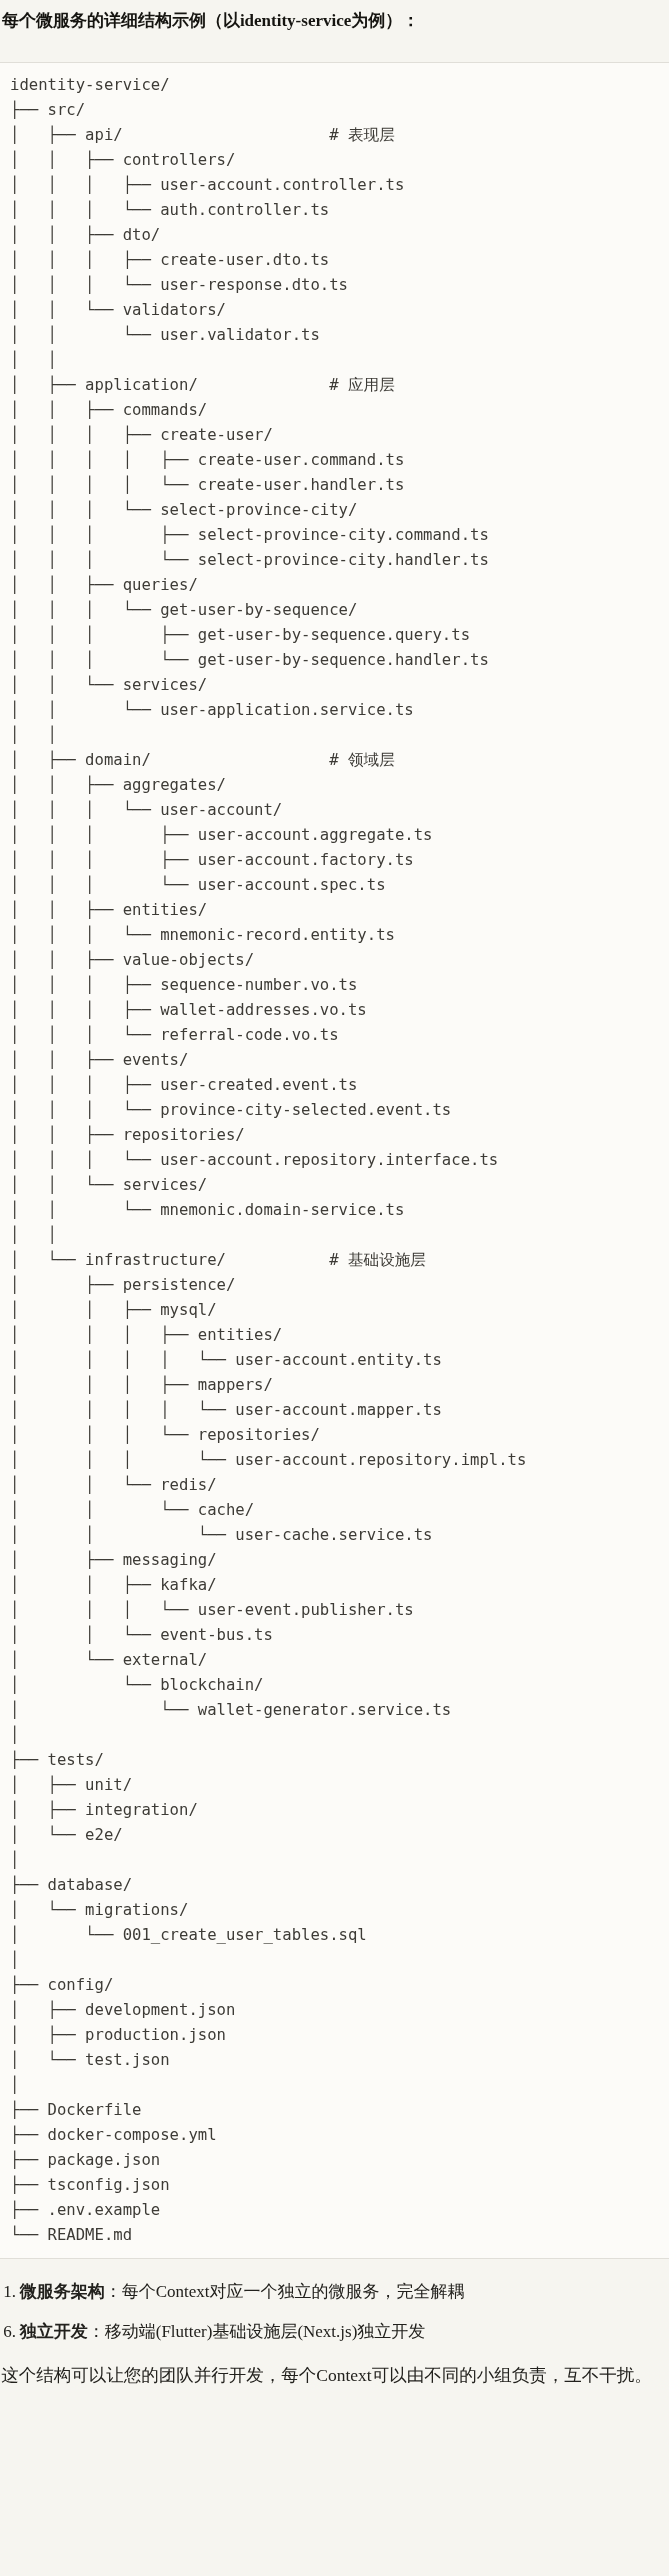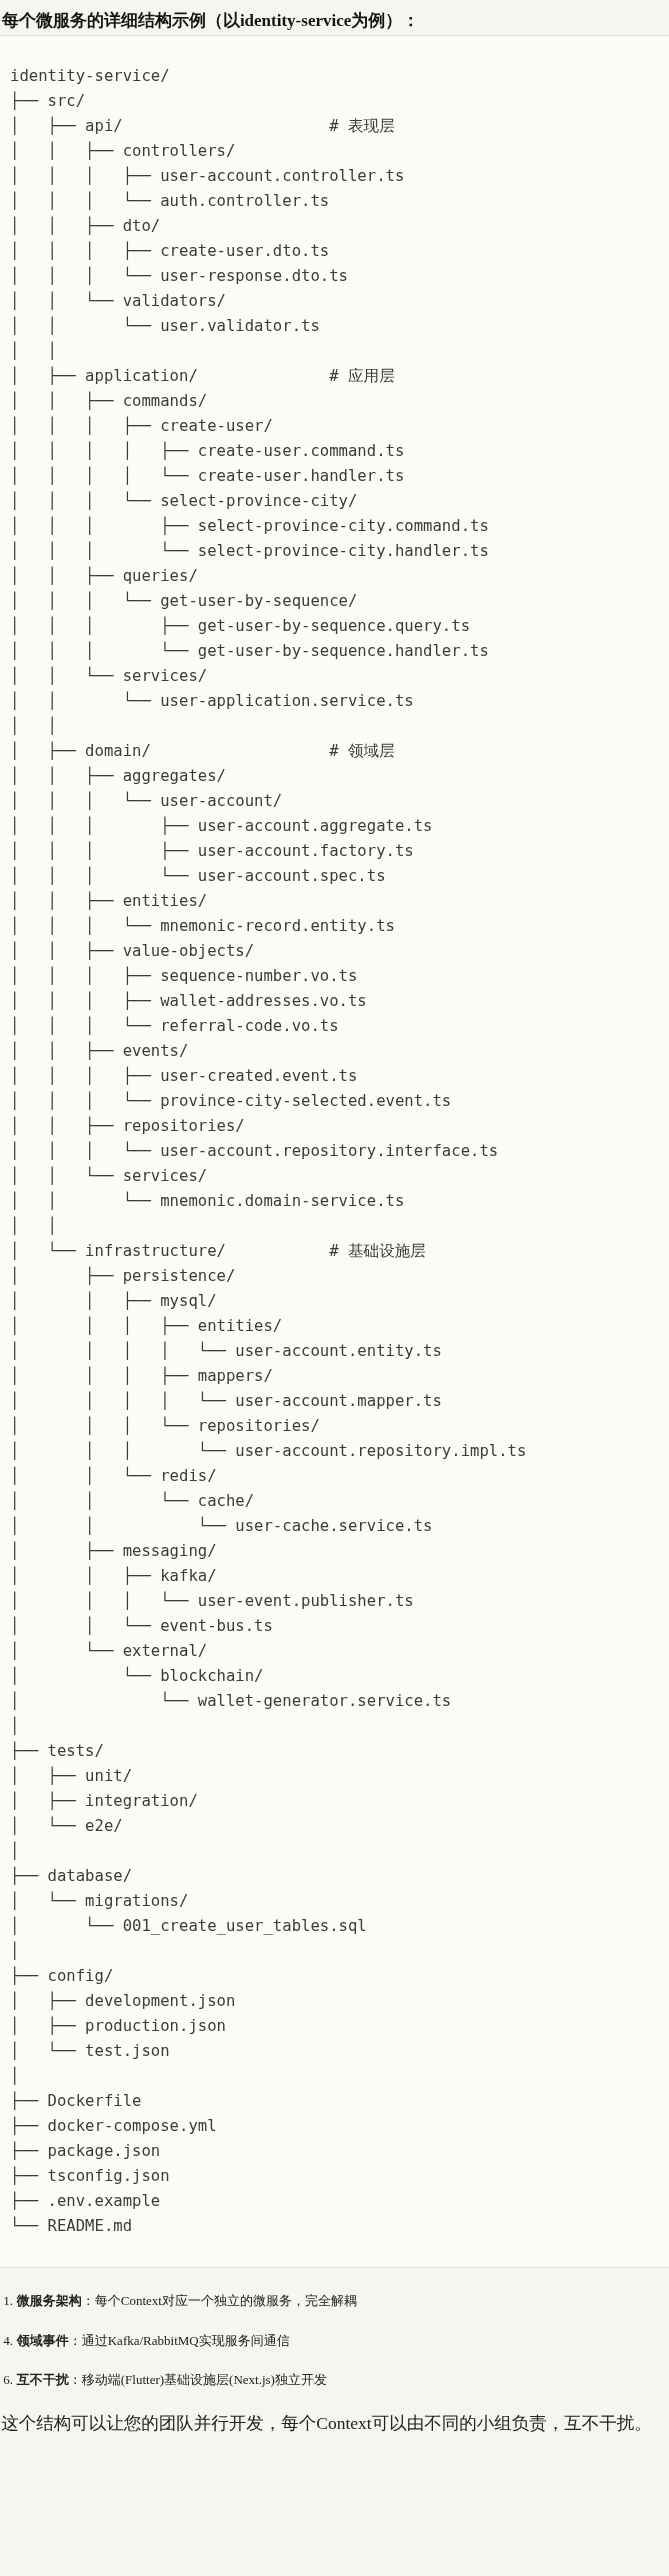--- a/index.html
+++ b/index.html
@@ -15,22 +15,22 @@
     font-family: "Liberation Serif", serif;
   }
   .title {
     margin: 6.3px 5px 0 1.9px;
     font-size: 17px;
     line-height: 29px;
     font-weight: 700;
     color: #151410;
   }
   pre.code {
-    margin: 0 0 0 0;
-    padding: 28px 10px;
+    margin: 27px 0 0 0;
+    padding: 10px 10px;
     width: 669px;
     background: #fcfbf8;
     border-top: 1.3px solid #e0ded8;
     border-bottom: 1.3px solid #e0ded8;
     font-family: "DejaVu Sans Mono", monospace;
     font-size: 15.6px;
     line-height: 25px;
     color: #3d3b36;
     white-space: pre;
     overflow: hidden;
@@ -44,21 +44,21 @@
     line-height: 29px;
     font-weight: 700;
     color: #151410;
   }
   ol.notes-list {
     list-style: none;
     margin: 19px 0 0 0;
     padding: 0 0 0 1.9px;
   }
   ol.notes-list li {
-    font-size: 13px;
+    font-size: 17px;
     line-height: 27.5px;
     margin-bottom: 12px;
     color: #22211d;
   }
   ol.notes-list .num {
     margin-right: 3.8px;
   }
   ol.notes-list .term {
     font-weight: 700;
   }
@@ -76,22 +76,19 @@
 
 <pre class="code"><div>identity-service/</div><div>├── src/</div><div>│   ├── api/                      # 表现层</div><div>│   │   ├── controllers/</div><div>│   │   │   ├── user-account.controller.ts</div><div>│   │   │   └── auth.controller.ts</div><div>│   │   ├── dto/</div><div>│   │   │   ├── create-user.dto.ts</div><div>│   │   │   └── user-response.dto.ts</div><div>│   │   └── validators/</div><div>│   │       └── user.validator.ts</div><div>│   │</div><div>│   ├── application/              # 应用层</div><div>│   │   ├── commands/</div><div>│   │   │   ├── create-user/</div><div>│   │   │   │   ├── create-user.command.ts</div><div>│   │   │   │   └── create-user.handler.ts</div><div>│   │   │   └── select-province-city/</div><div>│   │   │       ├── select-province-city.command.ts</div><div>│   │   │       └── select-province-city.handler.ts</div><div>│   │   ├── queries/</div><div>│   │   │   └── get-user-by-sequence/</div><div>│   │   │       ├── get-user-by-sequence.query.ts</div><div>│   │   │       └── get-user-by-sequence.handler.ts</div><div>│   │   └── services/</div><div>│   │       └── user-application.service.ts</div><div>│   │</div><div>│   ├── domain/                   # 领域层</div><div>│   │   ├── aggregates/</div><div>│   │   │   └── user-account/</div><div>│   │   │       ├── user-account.aggregate.ts</div><div>│   │   │       ├── user-account.factory.ts</div><div>│   │   │       └── user-account.spec.ts</div><div>│   │   ├── entities/</div><div>│   │   │   └── mnemonic-record.entity.ts</div><div>│   │   ├── value-objects/</div><div>│   │   │   ├── sequence-number.vo.ts</div><div>│   │   │   ├── wallet-addresses.vo.ts</div><div>│   │   │   └── referral-code.vo.ts</div><div>│   │   ├── events/</div><div>│   │   │   ├── user-created.event.ts</div><div>│   │   │   └── province-city-selected.event.ts</div><div>│   │   ├── repositories/</div><div>│   │   │   └── user-account.repository.interface.ts</div><div>│   │   └── services/</div><div>│   │       └── mnemonic.domain-service.ts</div><div>│   │</div><div>│   └── infrastructure/           # 基础设施层</div><div>│       ├── persistence/</div><div>│       │   ├── mysql/</div><div>│       │   │   ├── entities/</div><div>│       │   │   │   └── user-account.entity.ts</div><div>│       │   │   ├── mappers/</div><div>│       │   │   │   └── user-account.mapper.ts</div><div>│       │   │   └── repositories/</div><div>│       │   │       └── user-account.repository.impl.ts</div><div>│       │   └── redis/</div><div>│       │       └── cache/</div><div>│       │           └── user-cache.service.ts</div><div>│       ├── messaging/</div><div>│       │   ├── kafka/</div><div>│       │   │   └── user-event.publisher.ts</div><div>│       │   └── event-bus.ts</div><div>│       └── external/</div><div>│           └── blockchain/</div><div>│               └── wallet-generator.service.ts</div><div>│</div><div>├── tests/</div><div>│   ├── unit/</div><div>│   ├── integration/</div><div>│   └── e2e/</div><div>│</div><div>├── database/</div><div>│   └── migrations/</div><div>│       └── 001_create_user_tables.sql</div><div>│</div><div>├── config/</div><div>│   ├── development.json</div><div>│   ├── production.json</div><div>│   └── test.json</div><div>│</div><div>├── Dockerfile</div><div>├── docker-compose.yml</div><div>├── package.json</div><div>├── tsconfig.json</div><div>├── .env.example</div><div>└── README.md</div></pre>
 
 <div class="notes">
 
   <ol class="notes-list">
     <li>
       <span class="num">1.</span><span class="term">微服务架构</span><span>：每个Context对应一个独立的微服务，完全解耦</span>
     </li>
     <li>
-      <span class="num">4.</span><span class="term">领域事件</span><span>：通过Kafka/RabbitMQ实现服务间通信</span>
-    </li>
-    <li>
-      <span class="num">6.</span><span class="term">互不干扰</span><span>：移动端(Flutter)基础设施层(Next.js)独立开发</span>
+      <span class="num">6.</span><span class="term">独立开发</span><span>：移动端(Flutter)基础设施层(Next.js)独立开发</span>
     </li>
   </ol>
 
   <p class="footer-note">这个结构可以让您的团队并行开发，每个Context可以由不同的小组负责，互不干扰。</p>
 </div>
 
 
 </body></html>

